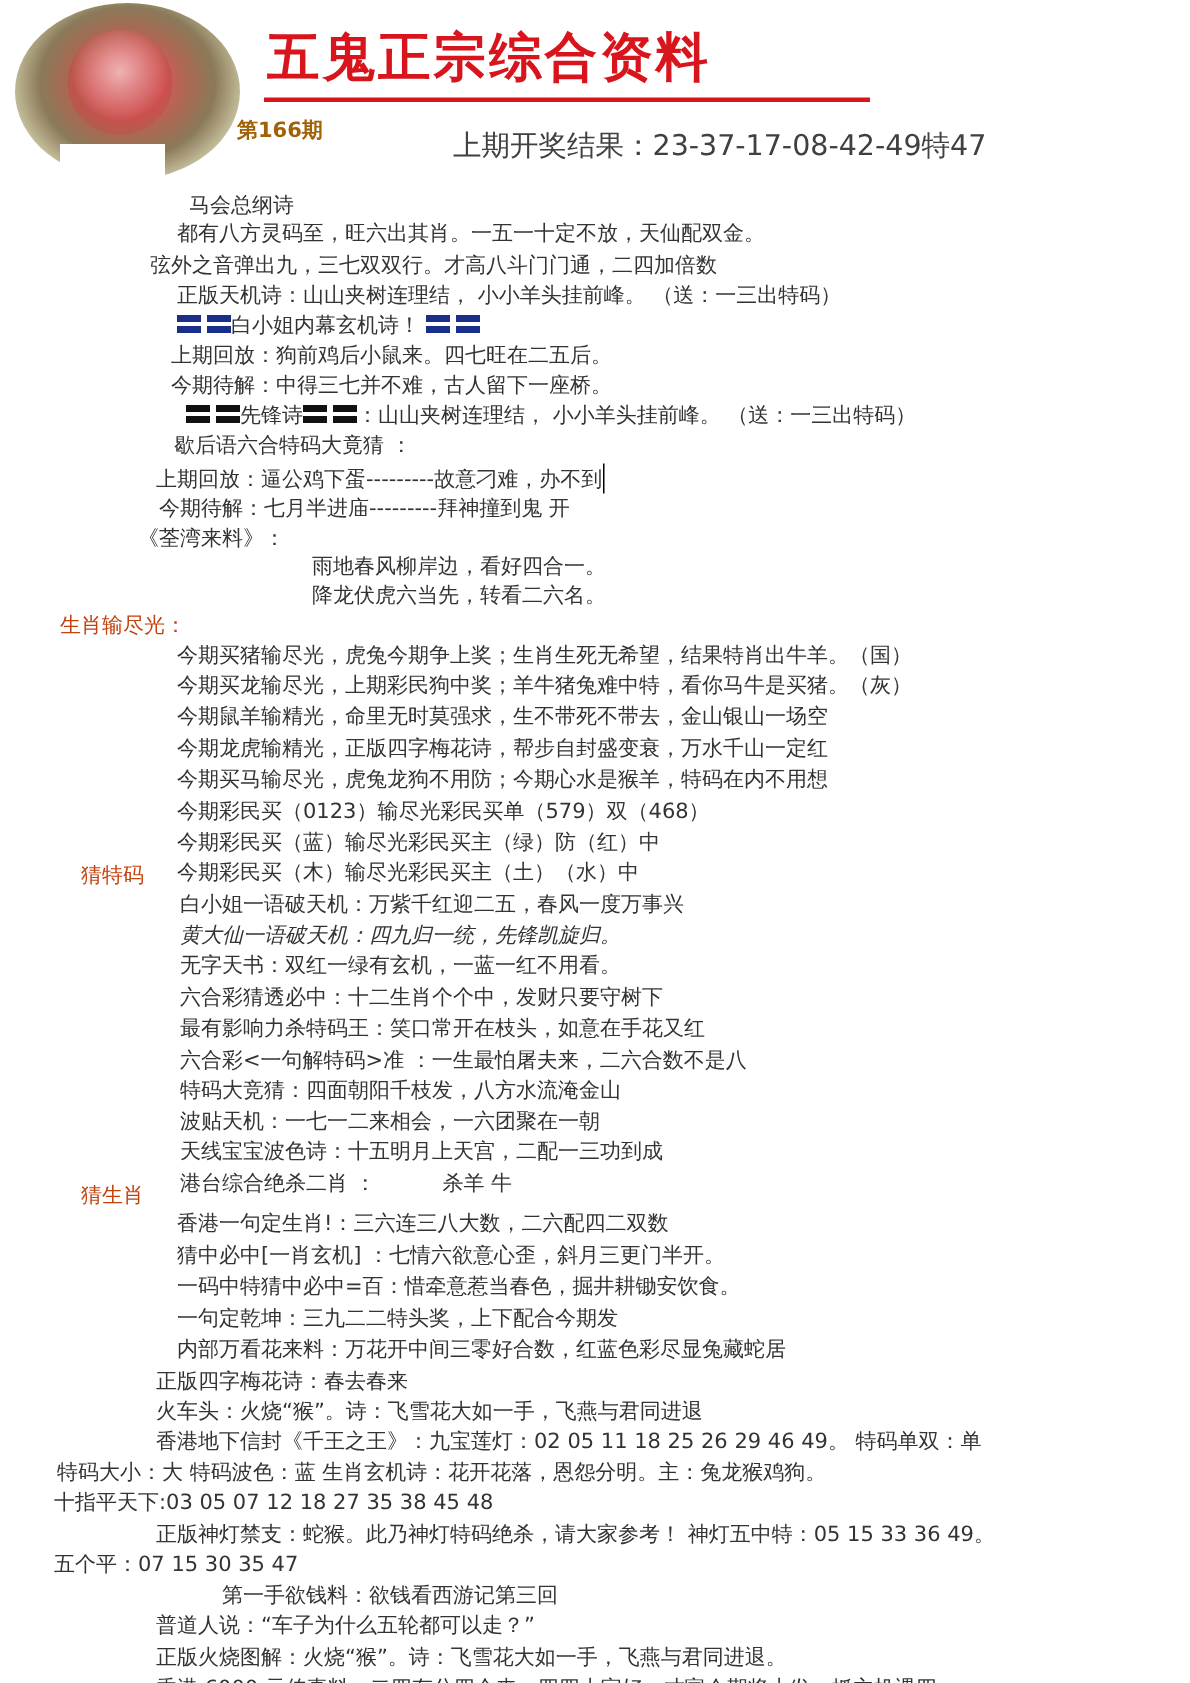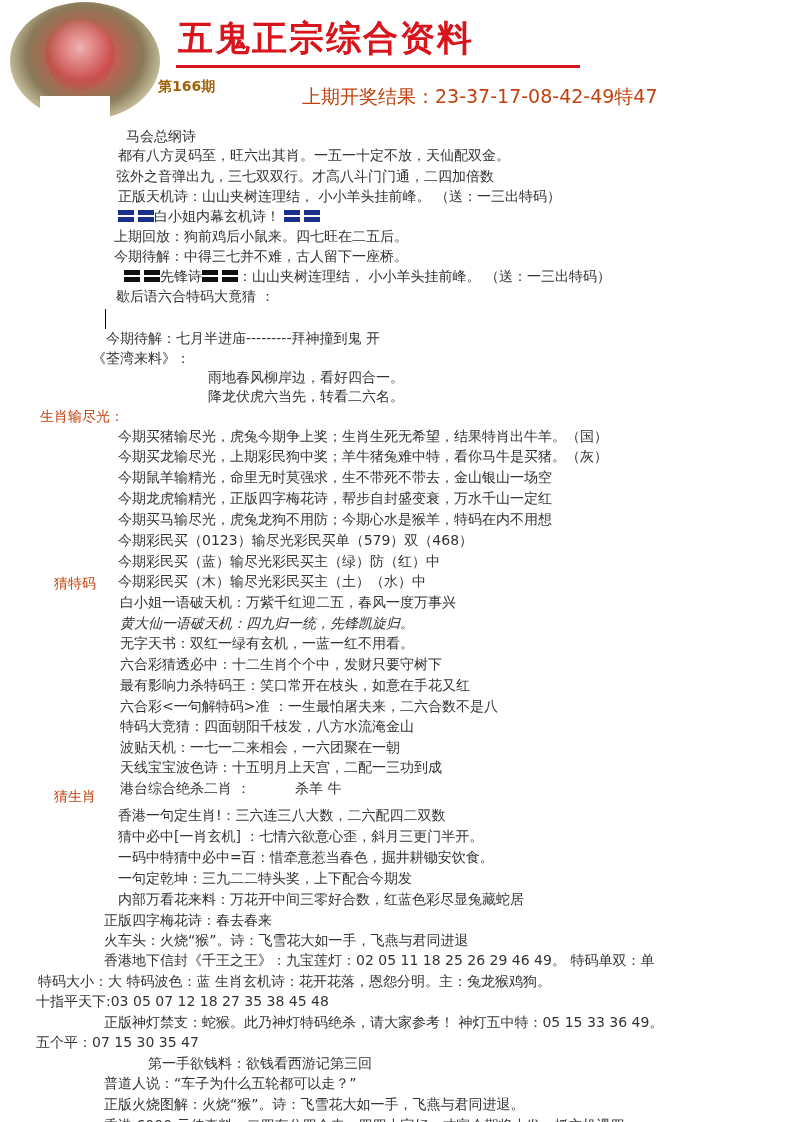--- a/index.html
+++ b/index.html
@@ -8,21 +8,21 @@
   .abs { position:absolute; white-space:nowrap; }
   .portrait { left:10px; top:2px; width:150px; height:118px; border-radius:50%;
     background: radial-gradient(ellipse at 50% 45%, #c84a4a 0%, #d25a5a 22%, #a66a52 40%, #8a7a5a 55%, #d8d4b0 78%, #ffffff 100%); }
   .portrait-face-hi { left:45px; top:20px; width:70px; height:70px; border-radius:50%;
     background: radial-gradient(circle at 50% 40%, rgba(255,220,220,0.7) 0%, rgba(200,60,60,0.4) 60%, rgba(0,0,0,0) 100%); }
   .portrait-mask { left:40px; top:96px; width:70px; height:24px; background:#ffffff; }
   .title { left:178px; top:15px; font-size:35px; color:#d8141c; letter-spacing:2px;
            font-family:"DejaVu Serif", serif; font-weight:bold; }
   .title-underline { left:176px; top:65px; width:404px; height:3px; background:#d8141c; }
   .issue { left:158px; top:78px; font-size:14px; font-weight:bold; color:#a16207; }
-  .result { left:302px; top:84px; font-size:19px; color:#c2410c; }
+  .result { left:302px; top:84px; font-size:19px; color:#404040; }
   .txt { font-size:14px; color:#333;margin-top:28px; }
   .red { color:#c2410c; }
   .bars { display:inline-block; width:36px; height:12px; vertical-align:-1px;
           background: linear-gradient(#1a2f8a 0 40%, transparent 40% 60%, #1a2f8a 60% 100%); position:relative; }
   .bars::after { content:""; position:absolute; left:16px; top:0; width:4px; height:12px; background:#fff; }
   .bars.black { background: linear-gradient(#111 0 40%, transparent 40% 60%, #111 60% 100%); }
   .caret { display:inline-block; width:1px; height:20px; background:#000; vertical-align:-5px; margin-left:1px; }
 </style>
 </head>
 <body>
@@ -32,36 +32,36 @@
 <div class="abs portrait-mask"></div>
 
 <div class="abs title">五鬼正宗综合资料</div>
 <div class="abs title-underline"></div>
 
 <div class="abs issue">第166期</div>
 <div class="abs result">上期开奖结果：23-37-17-08-42-49特47</div>
 
 <div class="abs txt" style="left:126px;top:100px;">马会总纲诗</div>
 <div class="abs txt" style="left:118px;top:119px;">都有八方灵码至，旺六出其肖。一五一十定不放，天仙配双金。</div>
-<div class="abs txt" style="left:116px;top:140px;">弦外之音弹出九，三七双双行。才高八斗门门通，二四加倍数</div>
+<div class="abs txt" style="left:100px;top:140px;">弦外之音弹出九，三七双双行。才高八斗门门通，二四加倍数</div>
 <div class="abs txt" style="left:118px;top:160px;">正版天机诗：山山夹树连理结，  小小羊头挂前峰。  （送：一三出特码）</div>
 
 <div class="abs txt" style="left:118px;top:180px;">
   <span class="bars"></span><span>白小姐内幕玄机诗！</span>
   <span class="bars"></span>
 </div>
 <div class="abs txt" style="left:114px;top:200px;">上期回放：狗前鸡后小鼠来。四七旺在二五后。</div>
 <div class="abs txt" style="left:114px;top:220px;">今期待解：中得三七并不难，古人留下一座桥。</div>
 
 <div class="abs txt" style="left:124px;top:240px;">
   <span class="bars black"></span><span>先锋诗</span><span class="bars black"></span><span>：山山夹树连理结，  小小羊头挂前峰。  （送：一三出特码）</span>
 </div>
 <div class="abs txt" style="left:116px;top:260px;">歇后语六合特码大竟猜 ：</div>
 <div class="abs txt" style="left:104px;top:281px;">
-  <span class="caret"></span>
+  <span>上期回放：逼公鸡下蛋---------故意刁难，办不到</span><span class="caret"></span>
 </div>
 <div class="abs txt" style="left:106px;top:302px;">今期待解：七月半进庙---------拜神撞到鬼 开</div>
 <div class="abs txt" style="left:92px;top:322px;">《荃湾来料》：</div>
 <div class="abs txt" style="left:208px;top:341px;">雨地春风柳岸边，看好四合一。</div>
 <div class="abs txt" style="left:208px;top:360px;">降龙伏虎六当先，转看二六名。</div>
 
 <div class="abs txt red" style="left:40px;top:380px;">生肖输尽光：</div>
 <div class="abs txt" style="left:118px;top:400px;font-family:Liberation Mono, monospace;">今期买猪输尽光，虎兔今期争上奖；生肖生死无希望，结果特肖出牛羊。（国）</div>
 <div class="abs txt" style="left:118px;top:420px;">今期买龙输尽光，上期彩民狗中奖；羊牛猪兔难中特，看你马牛是买猪。（灰）</div>
 <div class="abs txt" style="left:118px;top:441px;">今期鼠羊输精光，命里无时莫强求，生不带死不带去，金山银山一场空</div>

